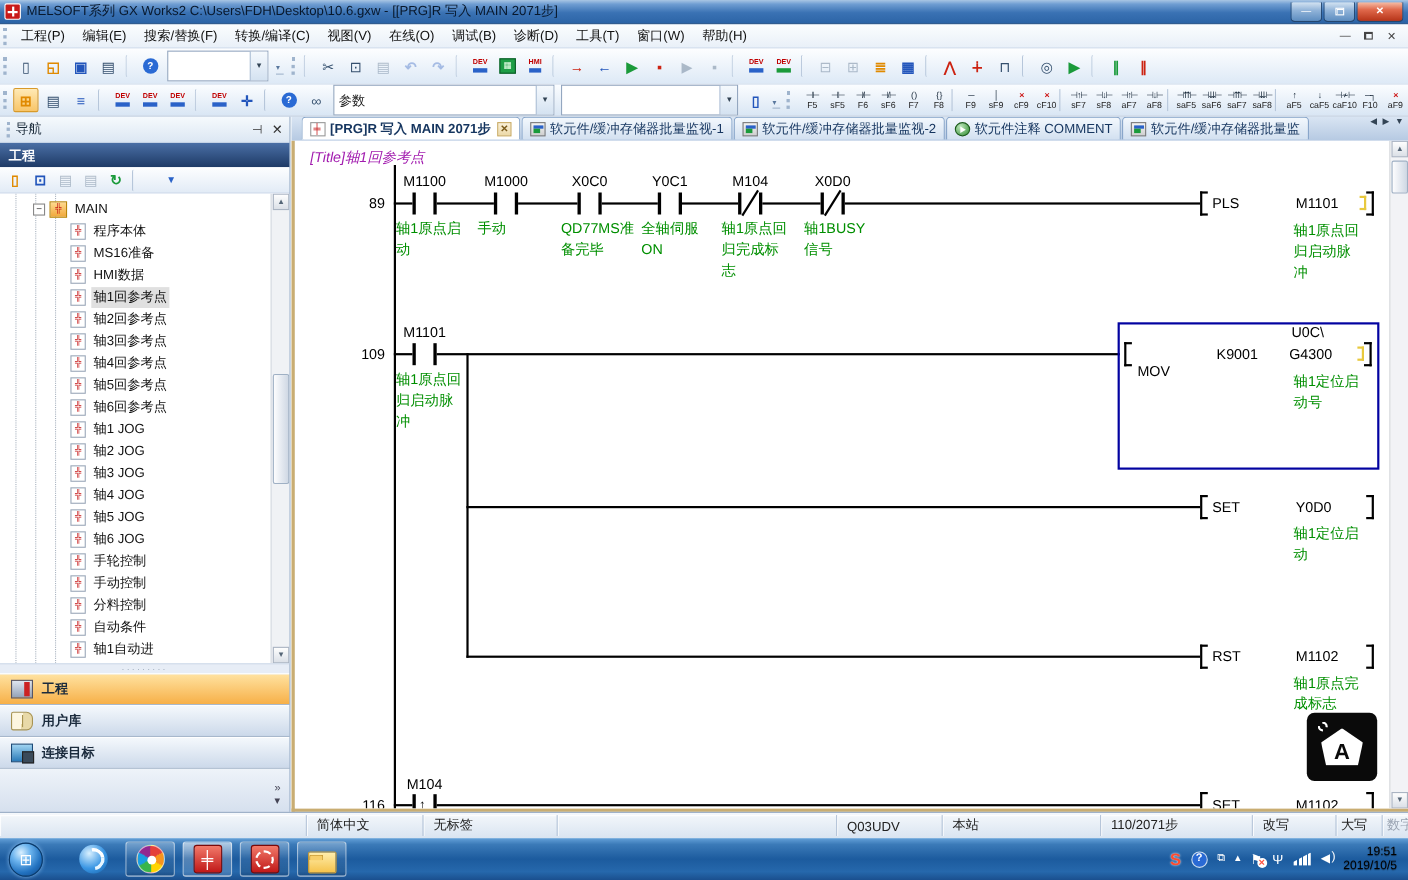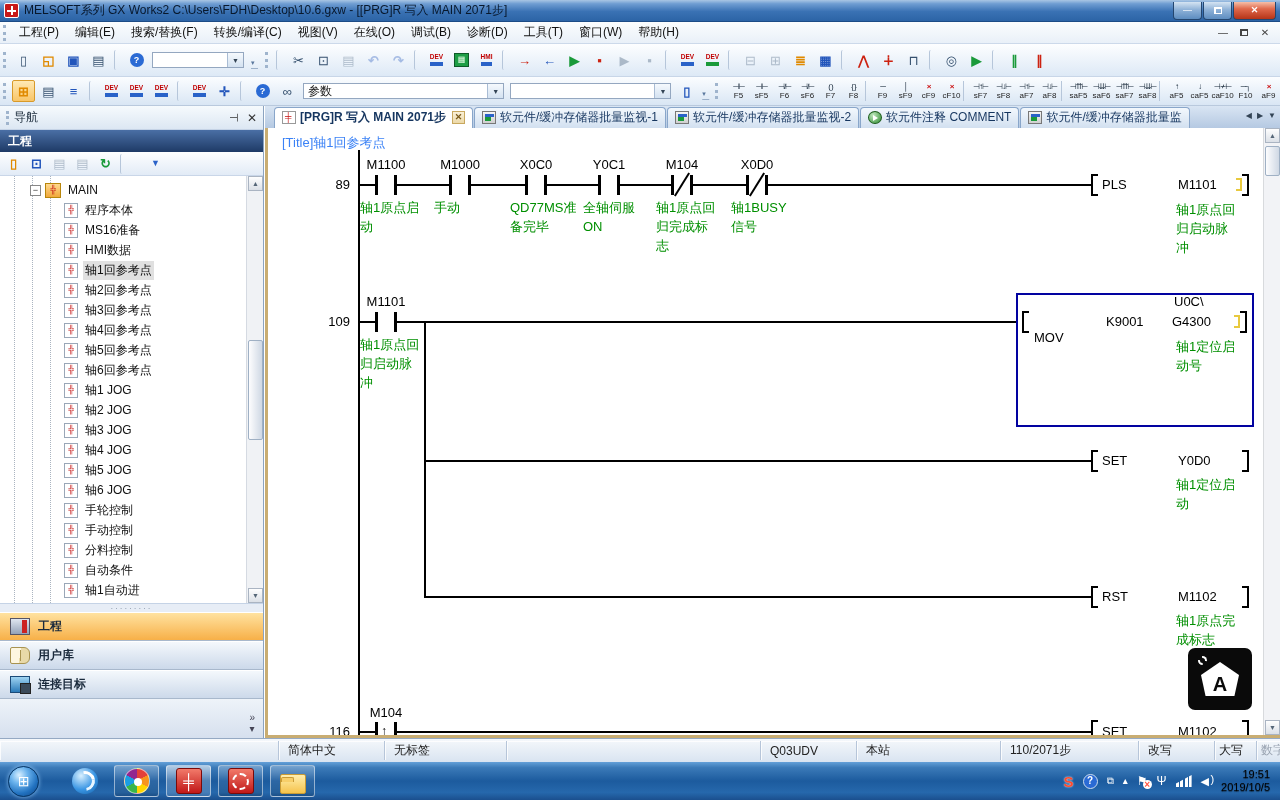--- a/index.html
+++ b/index.html
@@ -36,21 +36,21 @@
 .c-dev .tglyph{font-size:6.5px;color:#c00000;font-weight:bold;border-bottom:4px solid #2a62c8;padding-bottom:1px;}
 .c-devg .tglyph{font-size:6.5px;color:#c00000;font-weight:bold;border-bottom:4px solid #1a9a3a;padding-bottom:1px;}
 .c-grn .tglyph{background:#1e9e46;color:#eaffea;font-size:8px;padding:2px 3px;border:1px solid #0d5a28;}
 .c-redg .tglyph{color:#cc2211;font-weight:bold;}
 .c-blue .tglyph{color:#2255bb;font-weight:bold;}
 .c-org .tglyph{color:#e08a00;font-weight:bold;}
 .c-grn2 .tglyph{color:#1a9a3a;font-weight:bold;}
 .c-help .tglyph,.c-help2 .tglyph{background:#2a6ad4;color:#fff;border-radius:50%;width:14px;height:14px;display:flex;align-items:center;justify-content:center;font-size:9px;font-weight:bold;}
 .c-dev2 .tglyph{color:#2a62c8;font-size:9px;}
 .active-tool{background:linear-gradient(#ffe9b4,#f8c568);border:1px solid #d89a2a;}
-.combo{height:16px;background:#fff;border:1px solid #94a7c0;display:flex;align-items:center;font-size:12px;padding-left:4px;margin:0 3px;color:#222;}
+.combo{height:28px;background:#fff;border:1px solid #94a7c0;display:flex;align-items:center;font-size:12px;padding-left:4px;margin:0 3px;color:#222;}
 .combo .arrow{margin-left:auto;width:16px;height:100%;background:linear-gradient(#f5f9fd,#d4e2f1);border-left:1px solid #a9bcd4;display:flex;align-items:center;justify-content:center;font-size:7px;color:#345;}
 .ovf{width:11px;height:20px;display:flex;flex-direction:column;align-items:center;justify-content:flex-end;color:#5a789e;font-size:7px;line-height:5px;margin:0 2px;}
 
 .fkeys{display:flex;align-items:center;margin-left:4px;}
 .fkey{width:23px;height:25px;display:flex;flex-direction:column;align-items:center;justify-content:center;flex:none;}
 .fkey .fk-sym{font-size:8px;line-height:9px;color:#123;letter-spacing:-1px;white-space:nowrap;}
 .fkey .fk-lab{font-size:8px;line-height:9px;color:#222;}
 .fkey.sep{width:6px;border-left:1px solid #b6c6da;height:20px;}
 .fkey.red .fk-sym{color:#cc1111;font-weight:bold;}
 
@@ -86,21 +86,21 @@
 .ic-proj{background:linear-gradient(#dfe6f0,#93a2b8);border:1px solid #556;}
 .ic-proj::after{content:"";position:absolute;right:2px;top:1px;bottom:1px;width:5px;background:#c22;}
 .ic-lib{background:linear-gradient(100deg,#fdf6e0 50%,#e8d9a8 50%);border:1px solid #a89350;border-radius:2px 6px 6px 2px;}
 .ic-lib::after{content:"";position:absolute;left:9px;top:2px;bottom:2px;width:1px;background:#a89350;}
 .ic-conn{background:linear-gradient(#9fd4f2,#2a7ab8);border:1px solid #1a4a78;}
 .ic-conn::after{content:"";position:absolute;right:-2px;bottom:-2px;width:9px;height:9px;background:#3a4a5a;border:1px solid #222;}
 .nav-foot{flex:1;background:linear-gradient(#eef3f9,#d6e0ee);display:flex;align-items:flex-end;justify-content:flex-end;padding:4px 8px;color:#445;font-size:10px;}
 
 
 #rightpane{position:absolute;left:265px;top:106px;right:0;height:632px;display:flex;flex-direction:column;z-index:5;}
-#tabbar{height:22px;background:linear-gradient(#d9e5f3,#b5c9e2);display:flex;align-items:center;padding-left:9px;}
+#tabbar{height:22px;background:linear-gradient(#d9e5f3,#b5c9e2);display:flex;align-items:flex-start;padding-left:9px;}
 .tab{height:21px;display:flex;align-items:center;padding:0 7px;color:#15355f;background:linear-gradient(#f3f8fd,#d2e0f0);border:1px solid #89a6ca;border-bottom:none;border-radius:4px 4px 0 0;margin-right:1px;white-space:nowrap;overflow:hidden;flex-shrink:0;}
 .tab:last-of-type{flex-shrink:1;min-width:36px;}
 .tab.active{background:#fff;font-weight:bold;}
 .ti{width:14px;height:13px;margin-right:4px;flex:none;position:relative;}
 .ic-ladder{background:#fff;border:1px solid #999;}
 .ic-ladder::before{content:"╪";position:absolute;left:2px;top:0px;color:#c41212;font-size:9px;line-height:11px;}
 .ic-monitor{background:linear-gradient(#f4f4f4,#cfcfcf);border:1px solid #777;}
 .ic-monitor::before{content:"";position:absolute;left:2px;top:2px;width:9px;height:3px;background:#2a62c8;}
 .ic-monitor::after{content:"";position:absolute;left:2px;bottom:2px;width:6px;height:4px;background:#1a9a3a;}
 .ic-comment{background:radial-gradient(circle at 35% 30%,#bfe8bf,#2e8b2e);border-radius:50%;border:1px solid #1a5a1a;}
@@ -108,21 +108,21 @@
 .tab .close{display:none;width:13px;height:13px;border:1px solid #c8a85e;background:linear-gradient(#faf0d8,#ecd9a8);color:#7a5a1a;font-size:9px;line-height:11px;text-align:center;margin-left:6px;flex:none;}
 .tab.active .close{display:block;}
 .tab-arrows{margin-left:auto;display:flex;align-items:center;padding:0 4px 3px 0;color:#345;}
 .tab-arrows span{font-size:8px;margin-left:5px;}
 
 #editorwrap{flex:1;position:relative;background:#fff;border-left:3px solid #c9ad72;border-bottom:3px solid #c9ad72;overflow:hidden;}
 #ladder{position:absolute;left:0;top:0;right:17px;bottom:0;overflow:hidden;background:#fff;}
 #vscroll{position:absolute;right:0;top:0;bottom:0;width:17px;background:#f2f3f6;border-left:1px solid #d8dadd;}
 
 
-.ltitle{position:absolute;color:#3b82f6;font-size:13px;white-space:nowrap;}
+.ltitle{position:absolute;color:#a21caf;font-size:13px;white-space:nowrap;font-style:italic;}
 .lwire{position:absolute;height:2px;background:#000;}
 .lvert{position:absolute;width:2px;background:#000;}
 .lstep{position:absolute;width:52px;text-align:right;font-size:13px;color:#000;}
 .dlabel{position:absolute;width:70px;text-align:center;font-size:13px;color:#000;white-space:nowrap;}
 .contact{position:absolute;width:22px;height:20px;background:#fff;border-left:3px solid #000;border-right:3px solid #000;}
 .slash{position:absolute;left:7px;top:-4px;width:2px;height:27px;background:#000;transform:rotate(32deg);}
 .pmark{position:absolute;left:3px;top:2px;font-size:12px;font-weight:bold;color:#000;}
 .lcmt{position:absolute;font-size:13px;line-height:19px;color:#008f00;white-space:nowrap;}
 .lbr-l{position:absolute;width:7px;height:22px;border:2px solid #000;border-right:none;}
 .lbr-r{position:absolute;width:7px;height:22px;border:2px solid #000;border-left:none;}

